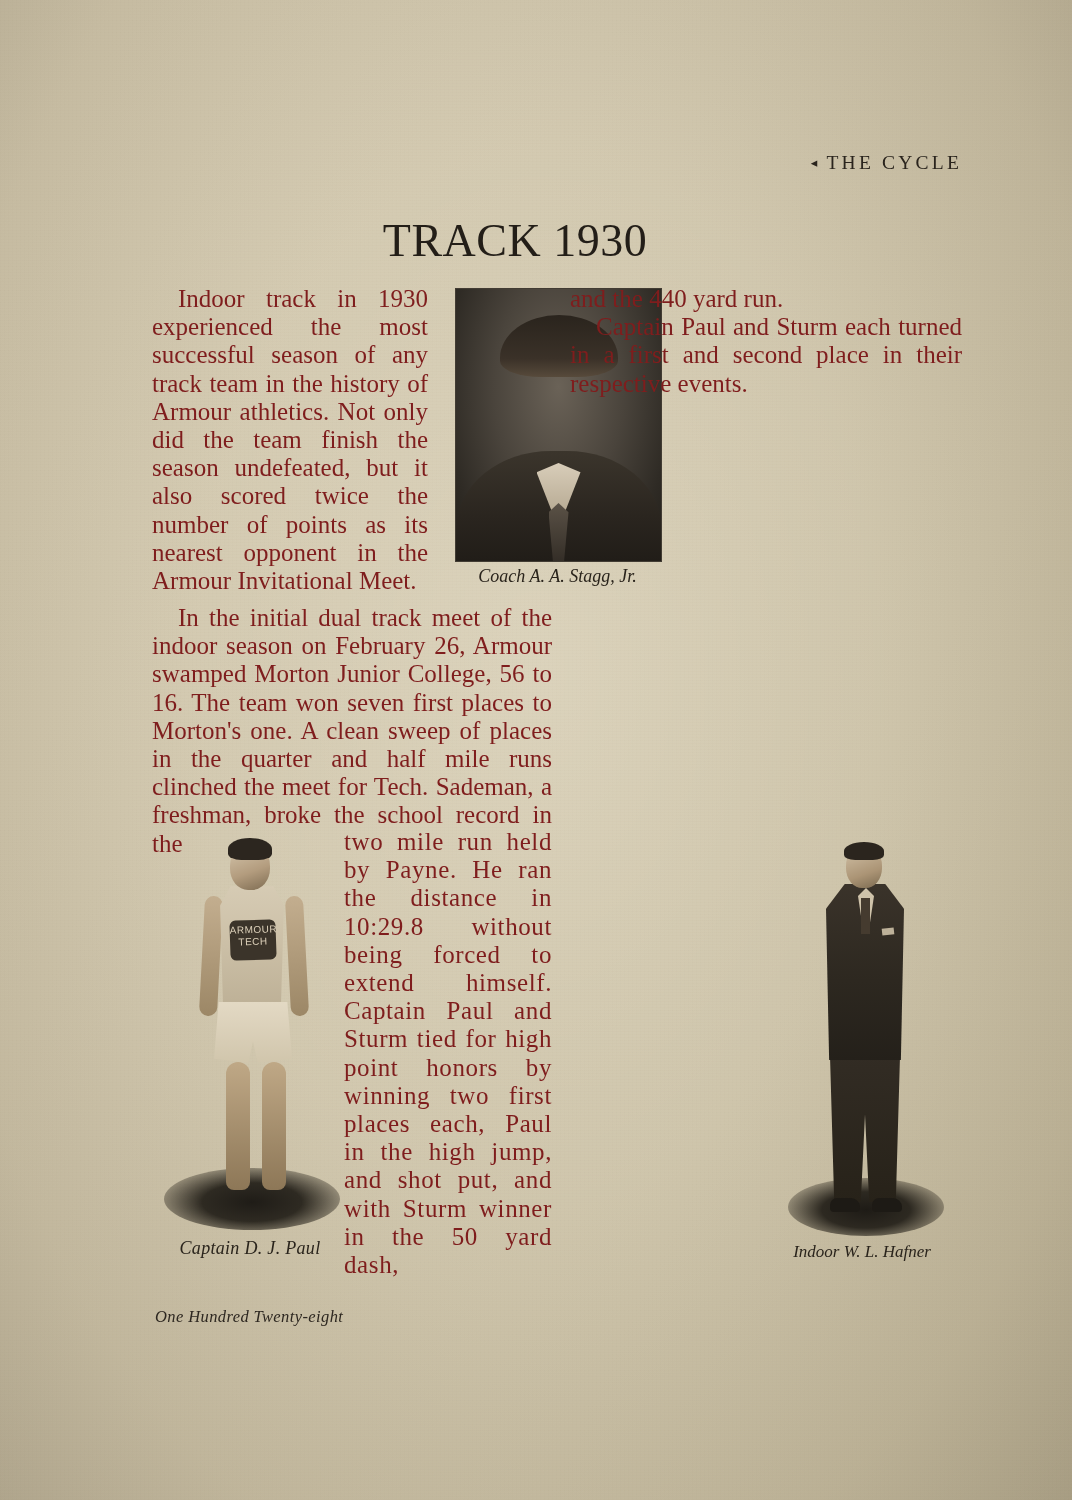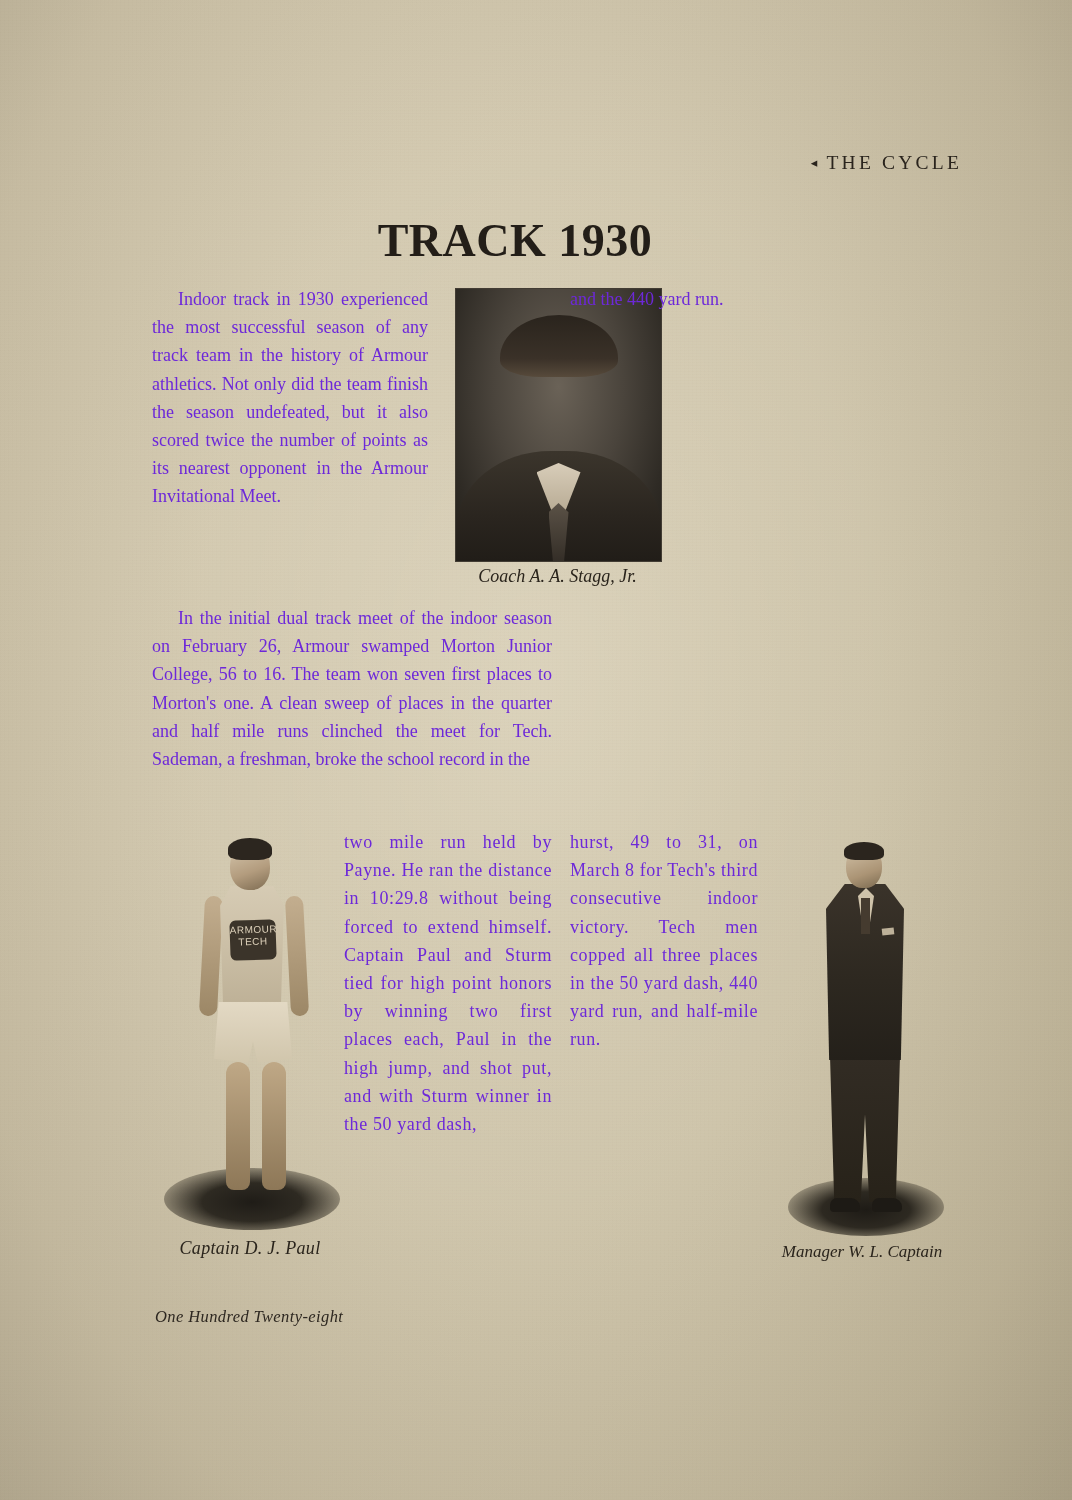--- a/index.html
+++ b/index.html
@@ -57,35 +57,34 @@
   .title {
     position: absolute;
     top: 214px;
     left: 0;
     width: 1072px;
     text-align: center;
     font-size: 46px;
     letter-spacing: 0.5px;
     color: #231e18;
     font-family: "Liberation Serif", serif;
-    font-weight: bold;
   }
   .title .inner {
     margin-left: -42px;
     display: inline-block;
   }
 
   
   .col {
     position: absolute;
-    font-size: 18px;
+    font-size: 25px;
     line-height: 28.2px;
     text-align: justify;
     text-justify: inter-word;
-    color: #6d28d9;
+    color: #7f1d1d;
   }
   .col p {
     margin: 0;
   }
   .col p.indent {
     text-indent: 26px;
   }
 
   #left-col-top {
     left: 152px;
@@ -411,24 +410,24 @@
   <div class="col" id="left-col-wide">
     <p class="indent">In the initial dual track meet of the indoor season on February 26, Armour swamped Morton Junior College, 56 to 16. The team won seven first places to Morton's one. A clean sweep of places in the quarter and half mile runs clinched the meet for Tech. Sademan, a freshman, broke the school record in the</p>
   </div>
 
   <div class="col loose" id="left-col-narrow">
     <p>two mile run held by Payne. He ran the distance in 10:29.8 without being forced to extend himself. Captain Paul and Sturm tied for high point honors by winning two first places each, Paul in the high jump, and shot put, and with Sturm winner in the 50 yard dash,</p>
   </div>
 
   <div class="col" id="right-col-top">
     <p>and the 440 yard run.</p>
+    <p class="indent">Captain Paul and Sturm each turned in a first and second place in their respective events.</p>
   </div>
 
   <div class="col loose" id="right-col-narrow">
-    <p>hurst, 49 to 31, on March 8 for Tech's third consecutive indoor victory. Tech men copped all three places in the 50 yard dash, 440 yard run, and half-mile run.</p>
   </div>
 
   <div id="runner-photo">
     <div class="shadow"></div>
     <div class="r-armL"></div>
     <div class="r-armR"></div>
     <div class="r-legL"></div>
     <div class="r-legR"></div>
     <div class="r-torso"></div>
     <div class="r-bib">
@@ -446,17 +445,17 @@
     <div class="m-legs"></div>
     <div class="m-shoeL"></div>
     <div class="m-shoeR"></div>
     <div class="m-suit"></div>
     <div class="m-shirt"></div>
     <div class="m-tie"></div>
     <div class="m-pocket"></div>
     <div class="m-head"></div>
     <div class="m-hair"></div>
   </div>
-  <div class="caption" id="manager-caption">Manager W. L. Captain</div>
+  <div class="caption" id="manager-caption">Indoor W. L. Hafner</div>
 
   <div id="folio">One Hundred Twenty-eight</div>
 
 </div>
 
 </body></html>

